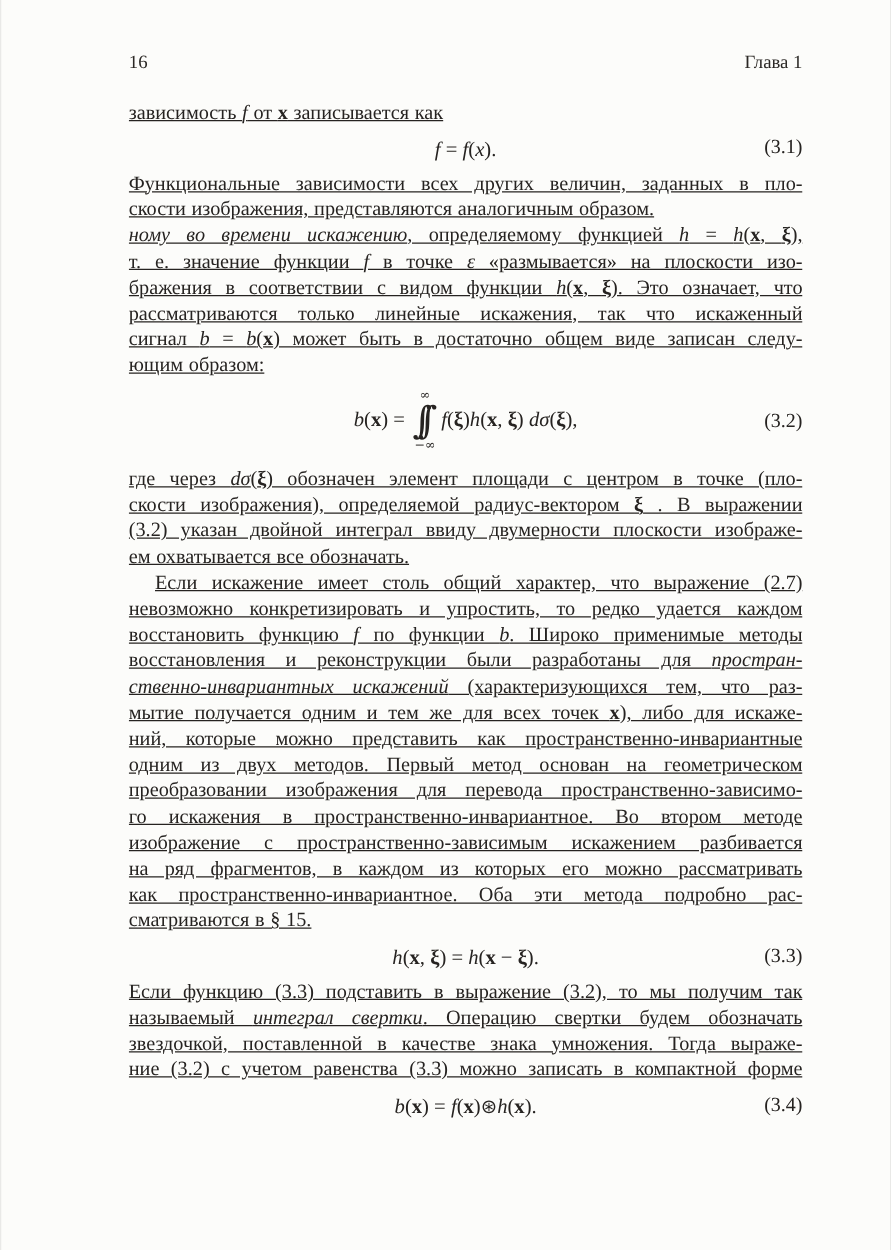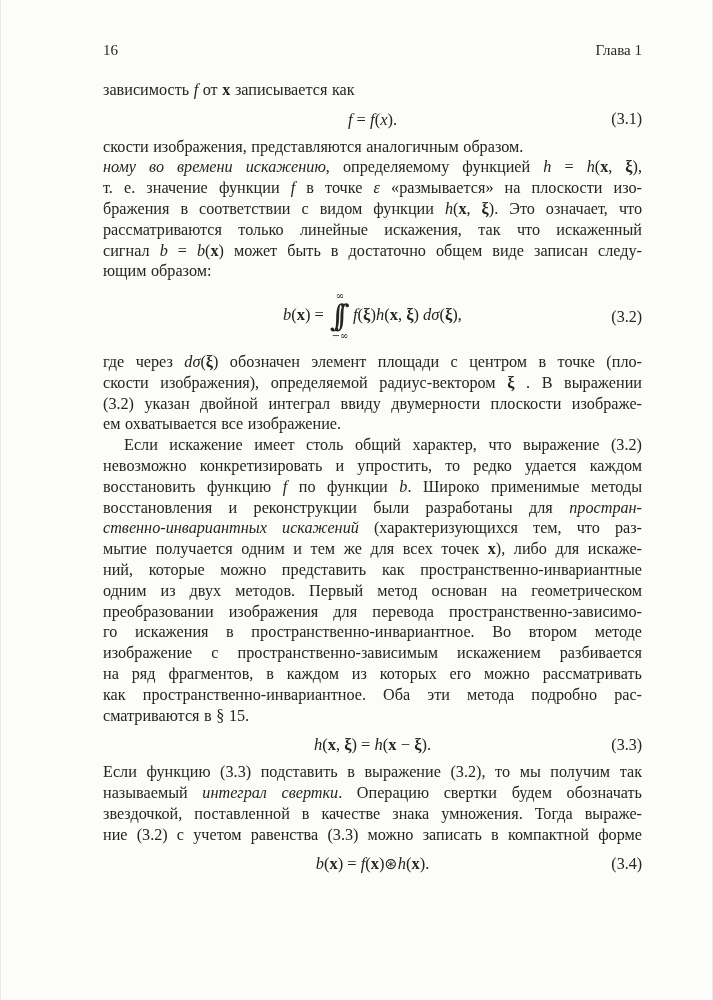--- a/index.html
+++ b/index.html
@@ -23,20 +23,21 @@
   .body-col { }
   .para { }
   .line {
     font-size:16.2px;
     line-height:20.8px;
     height:20.8px;
     overflow:hidden;
     text-align:justify;
     text-align-last:justify;
     word-spacing:0.5px;
+    text-decoration:underline;
   }
   .line.endline { text-align-last:left; }
   .line.indent { text-indent:21px; }
   .r-i { font-style:italic; }
   .r-b { font-weight:bold; }
   .r-op { font-family:"DejaVu Sans",sans-serif; font-size:0.95em; }
   .eq {
     position:relative;
     text-align:center;
     font-size:16.5px;
@@ -77,43 +78,44 @@
   <div class="header">
     <span>16</span>
     <span>Глава 1</span>
   </div>
   <div class="body-col">
       <div class="para">
         <div class="line endline">зависимость <span class="r-i">f</span> от <span class="r-b">x</span> записывается как</div>
       </div>
       <div class="eq"><span class="eq-body"><span class="r-i">f</span> = <span class="r-i">f</span>(<span class="r-i">x</span>).</span><span class="eq-num">(3.1)</span></div>
       <div class="para">
+        <div class="line">Функциональные зависимости всех других величин, заданных в пло-</div>
         <div class="line endline">скости изображения, представляются аналогичным образом.</div>
       </div>
       <div class="para">
         <div class="line"><span class="r-i">ному во времени искажению</span>, определяемому функцией <span class="r-i">h</span> = <span class="r-i">h</span>(<span class="r-b">x</span>, <span class="r-b">ξ</span>),</div>
         <div class="line">т. е. значение функции <span class="r-i">f</span> в точке <span class="r-i">ε</span> «размывается» на плоскости изо-</div>
         <div class="line">бражения в соответствии с видом функции <span class="r-i">h</span>(<span class="r-b">x</span>, <span class="r-b">ξ</span>). Это означает, что</div>
         <div class="line">рассматриваются только линейные искажения, так что искаженный</div>
         <div class="line">сигнал <span class="r-i">b</span> = <span class="r-i">b</span>(<span class="r-b">x</span>) может быть в достаточно общем виде записан следу-</div>
         <div class="line endline">ющим образом:</div>
       </div>
       <div class="eq eq-tall"><span class="eq-body"><span class="r-i">b</span>(<span class="r-b">x</span>) = <span class="dint">
             <span class="dint-top">∞</span>
             <span class="dint-glyph">∫∫</span>
             <span class="dint-bot">−∞</span>
           </span><span class="r-i">f</span>(<span class="r-b">ξ</span>)<span class="r-i">h</span>(<span class="r-b">x</span>, <span class="r-b">ξ</span>) <span class="r-i">dσ</span>(<span class="r-b">ξ</span>),</span><span class="eq-num">(3.2)</span></div>
       <div class="para">
         <div class="line">где через <span class="r-i">dσ</span>(<span class="r-b">ξ</span>) обозначен элемент площади с центром в точке (пло-</div>
         <div class="line">скости изображения), определяемой радиус-вектором <span class="r-b">ξ</span> . В выражении</div>
         <div class="line">(3.2) указан двойной интеграл ввиду двумерности плоскости изображе-</div>
-        <div class="line endline">ем охватывается все изображение.</div>
+        <div class="line endline">ем охватывается все обозначать.</div>
       </div>
       <div class="para">
-        <div class="line indent">Если искажение имеет столь общий характер, что выражение (3.2)</div>
+        <div class="line indent">Если искажение имеет столь общий характер, что выражение (2.7)</div>
         <div class="line">невозможно конкретизировать и упростить, то редко удается каждом</div>
         <div class="line">восстановить функцию <span class="r-i">f</span> по функции <span class="r-i">b</span>. Широко применимые методы</div>
         <div class="line">восстановления и реконструкции были разработаны для <span class="r-i">простран-</span></div>
         <div class="line"><span class="r-i">ственно-инвариантных искажений</span> (характеризующихся тем, что раз-</div>
         <div class="line">мытие получается одним и тем же для всех точек <span class="r-b">x</span>), либо для искаже-</div>
         <div class="line">ний, которые можно представить как пространственно-инвариантные</div>
         <div class="line">одним из двух методов. Первый метод основан на геометрическом</div>
         <div class="line">преобразовании изображения для перевода пространственно-зависимо-</div>
         <div class="line">го искажения в пространственно-инвариантное. Во втором методе</div>
         <div class="line">изображение с пространственно-зависимым искажением разбивается</div>

